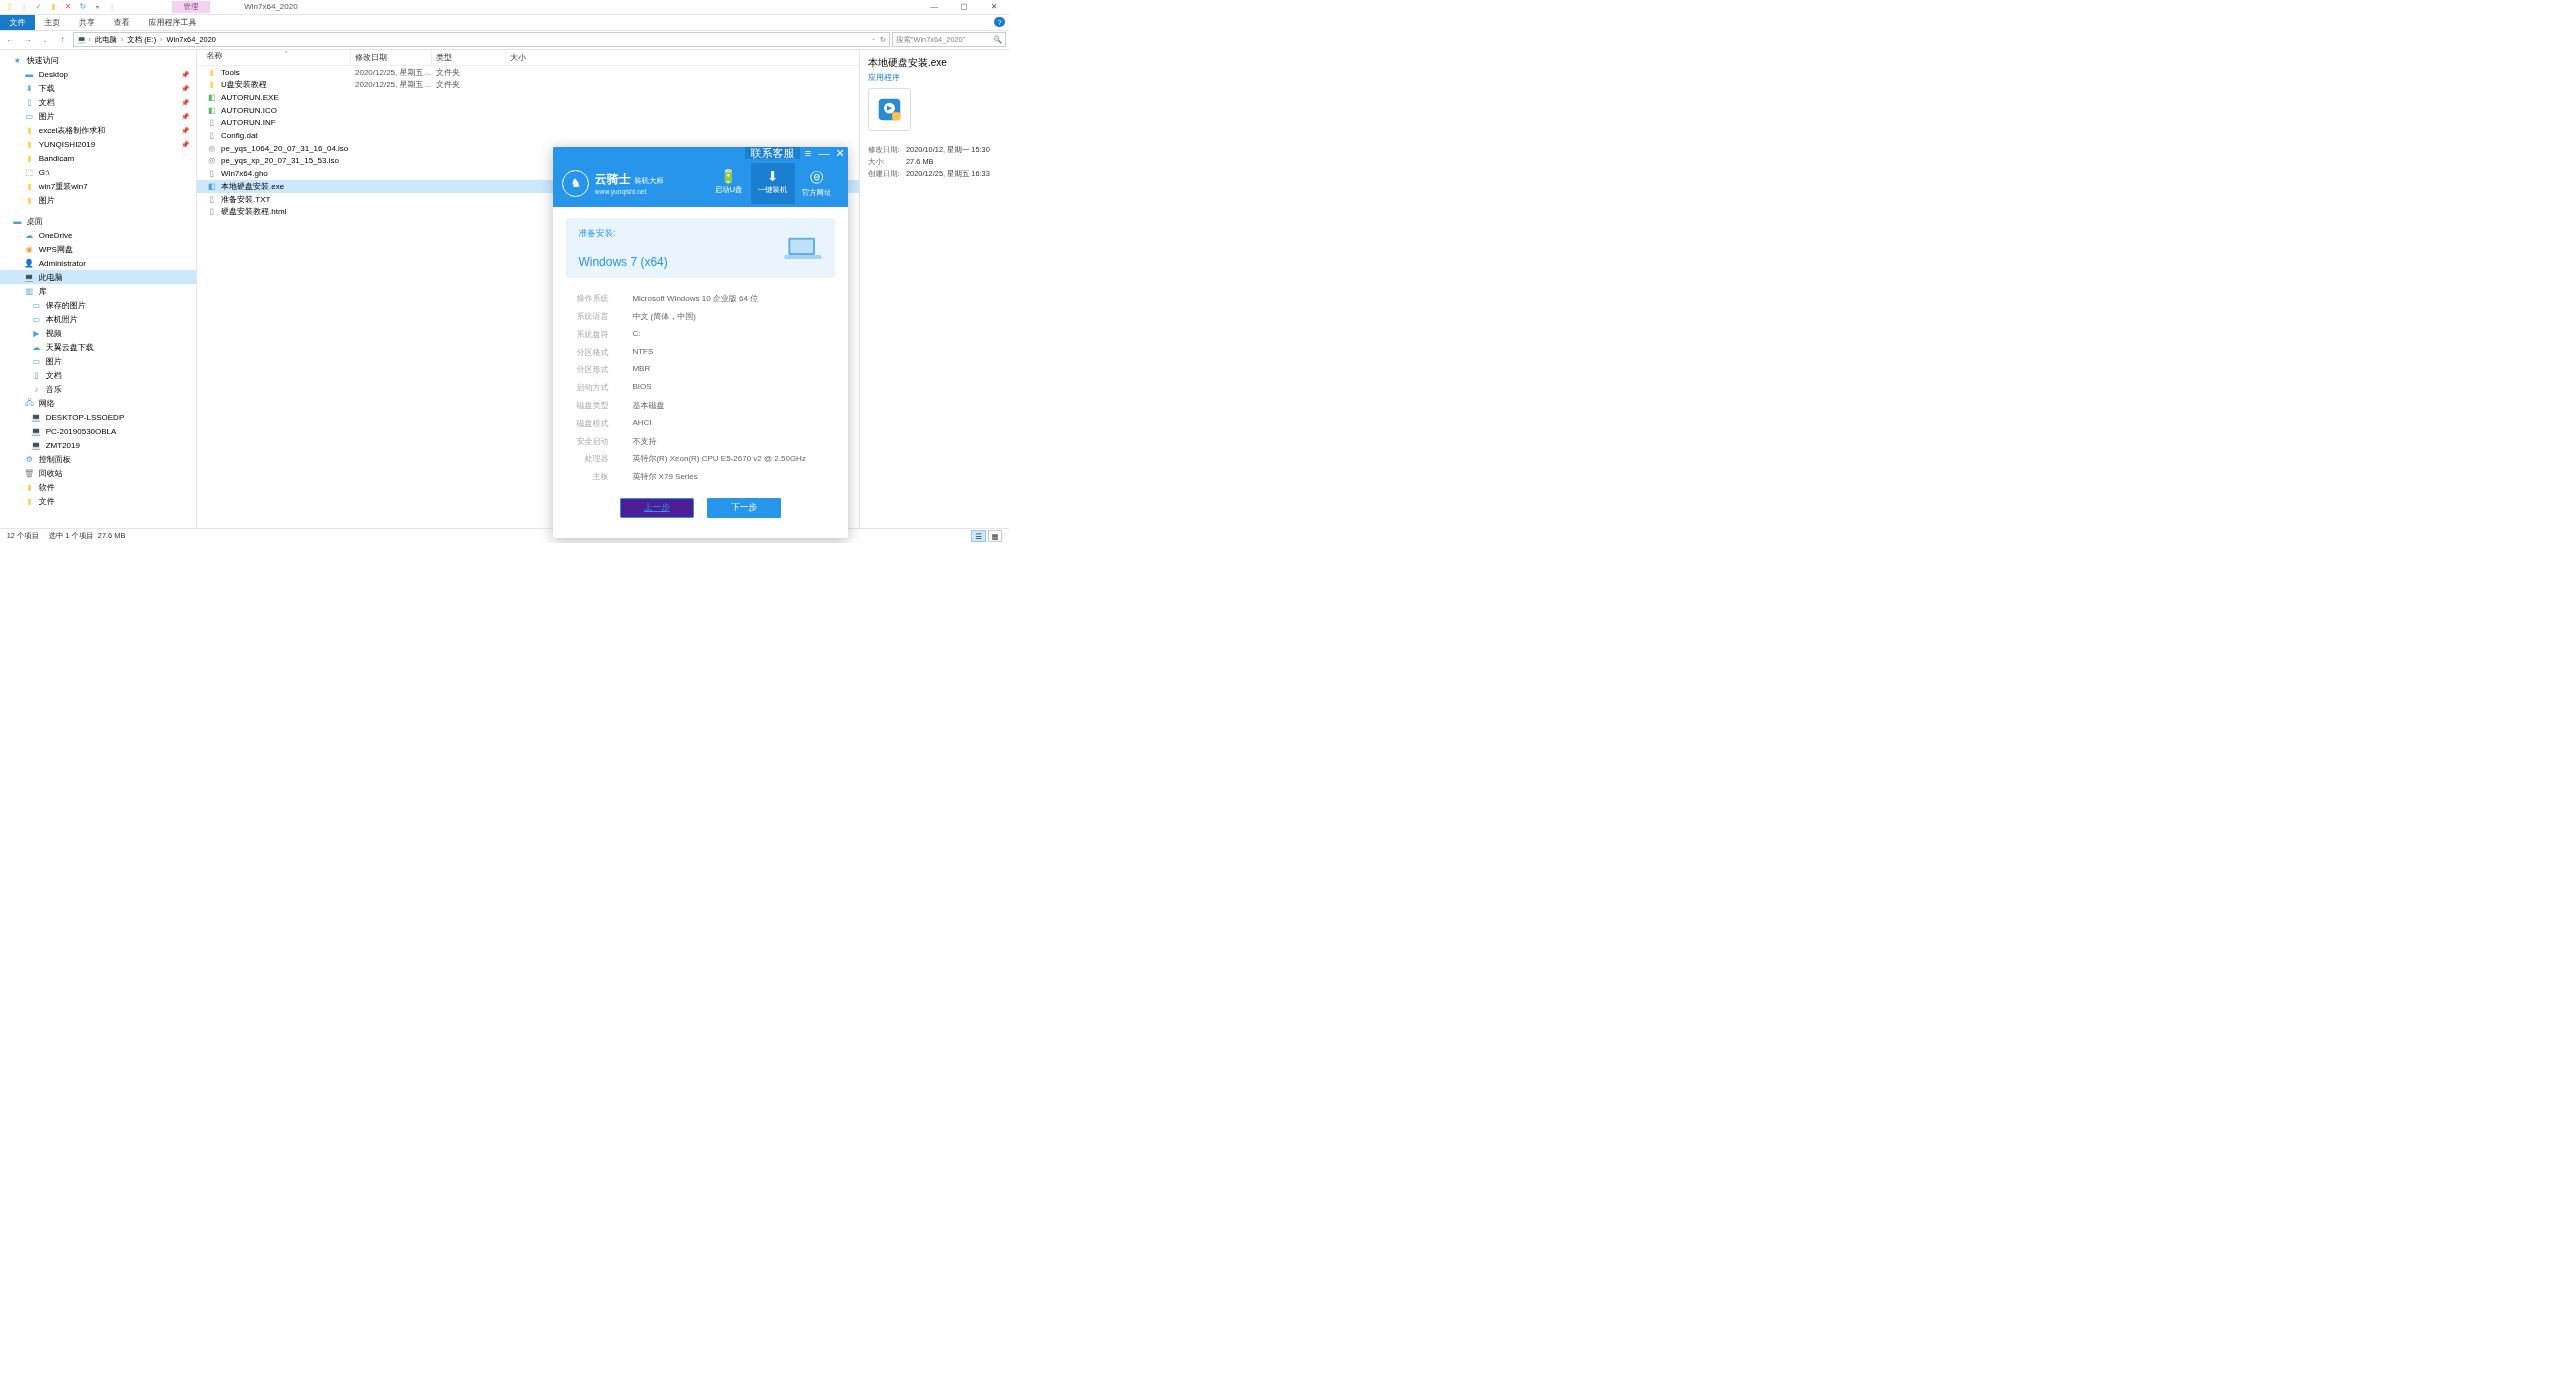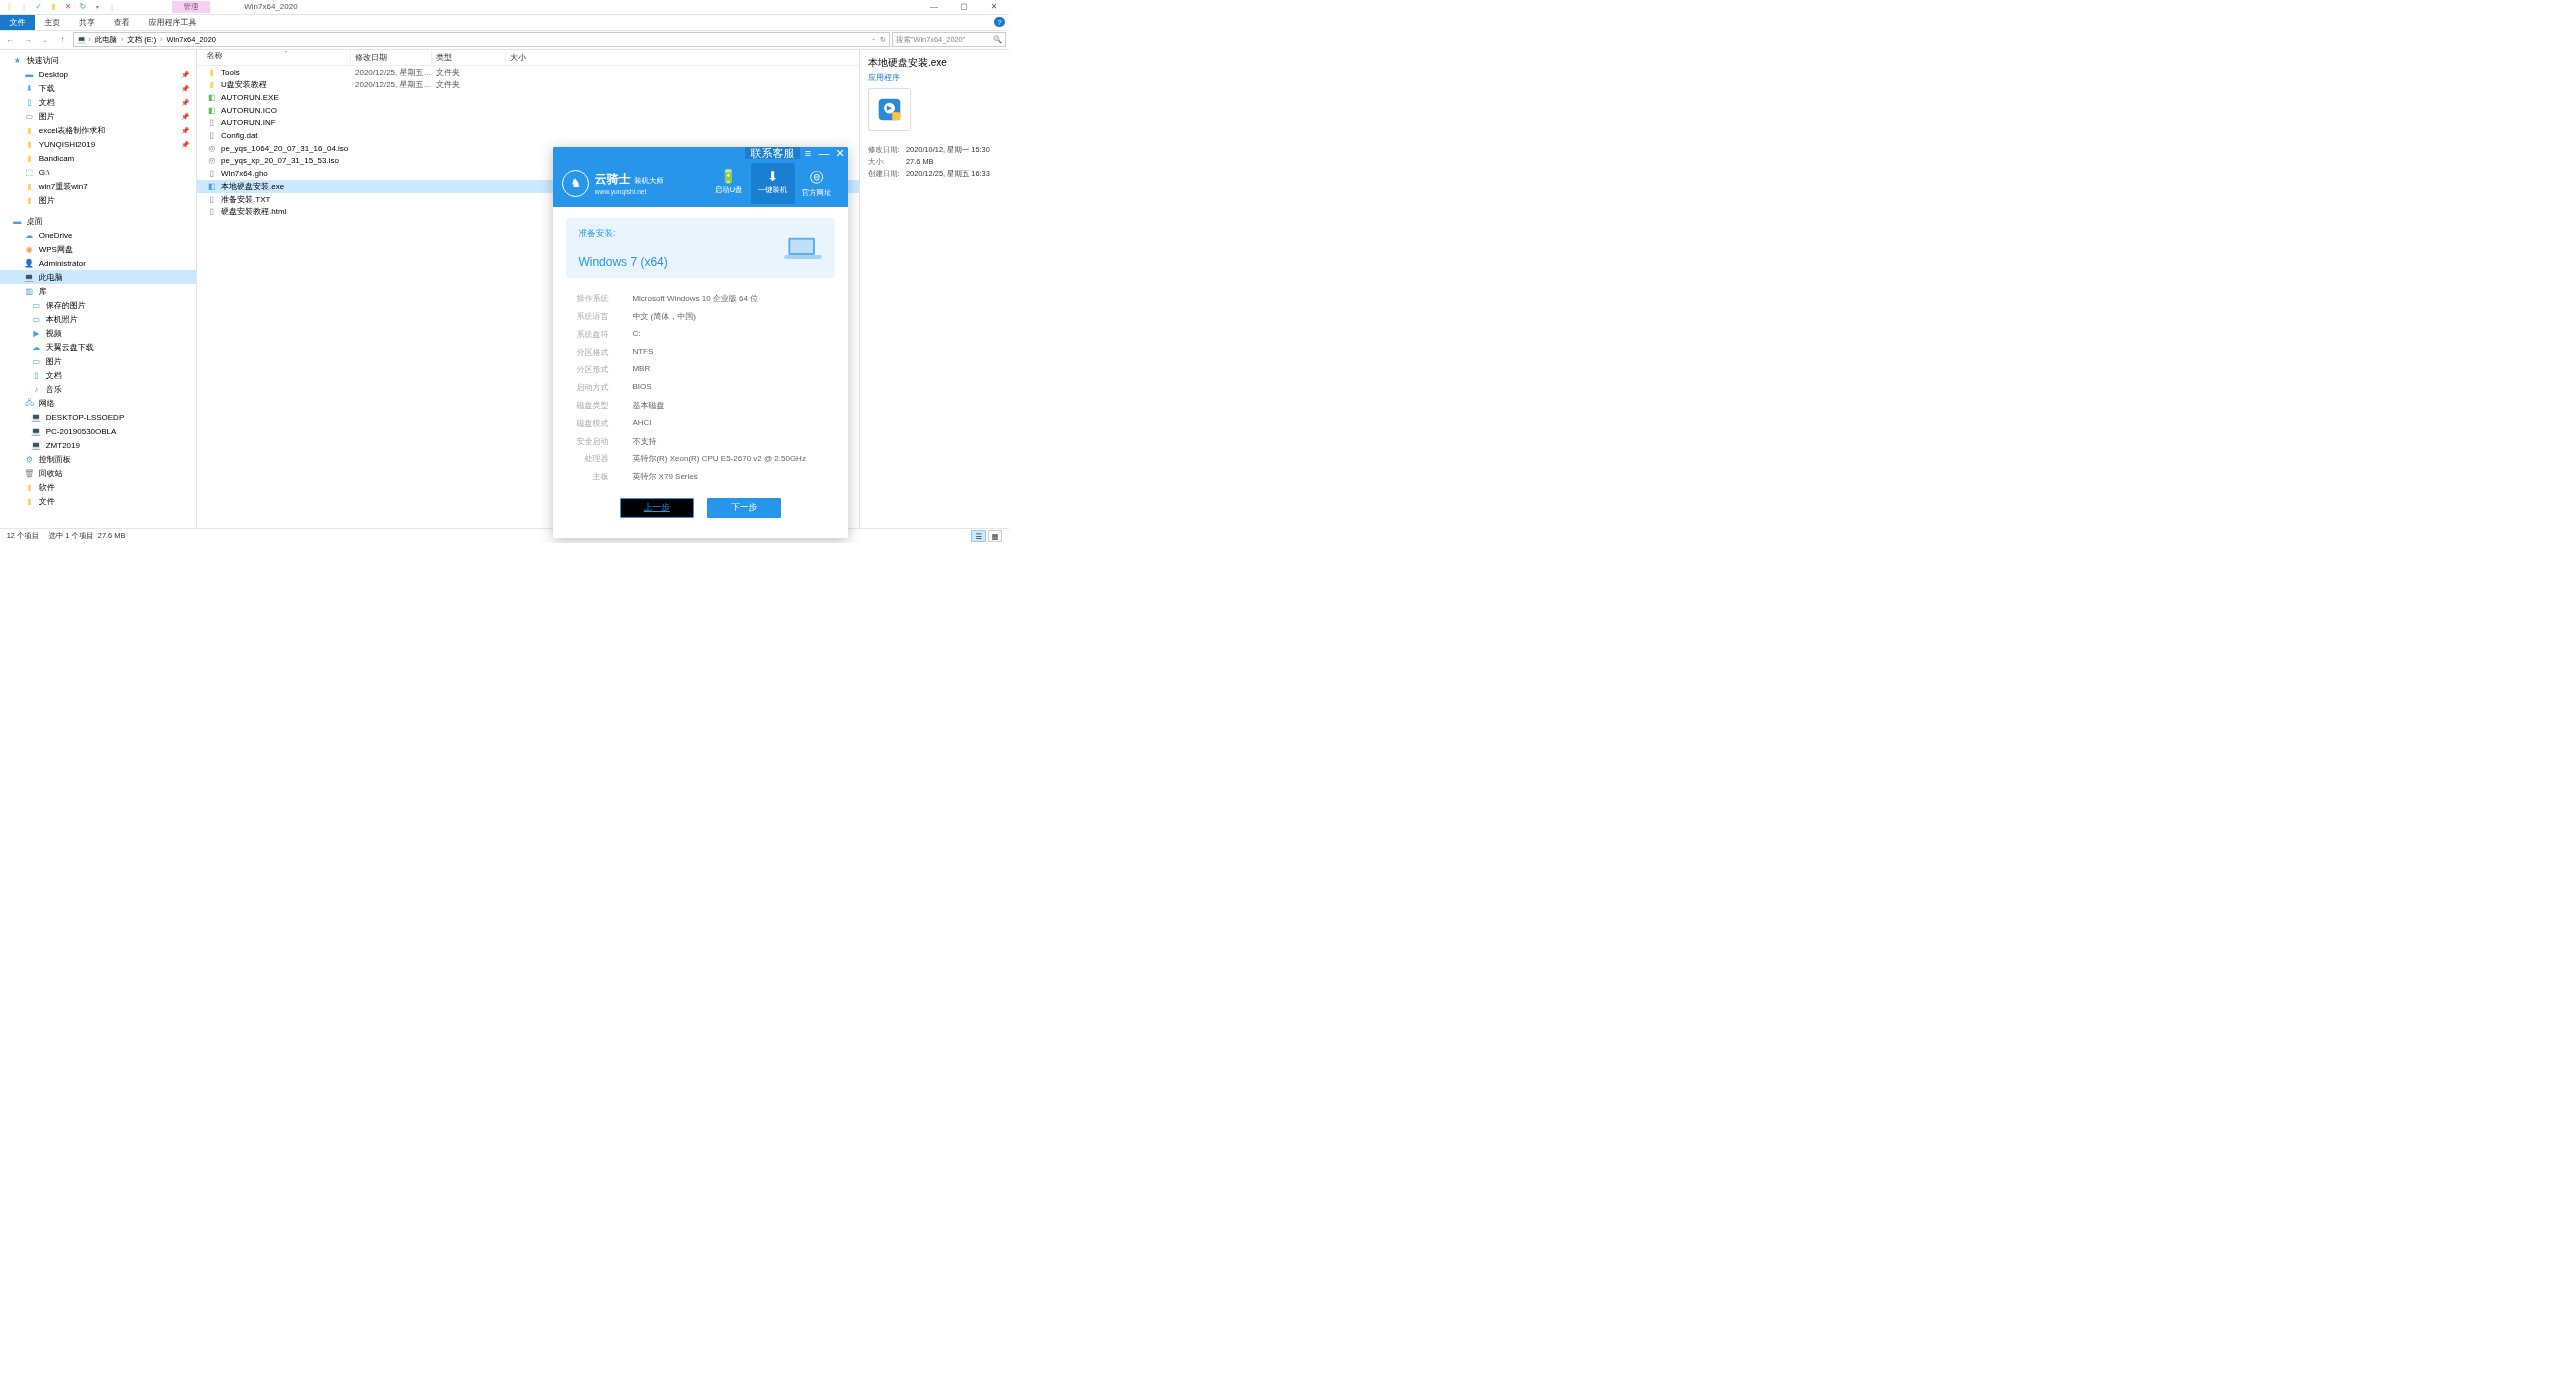--- a/index.html
+++ b/index.html
@@ -88,21 +88,21 @@
 .yqs-body { padding: 10.7px 13.4px 6.7px; }
 .yqs-prep { background: #eaf4fd; border-radius: 4px; padding: 9.4px 12px; display: flex; align-items: center; margin-bottom: 12px; }
 .yqs-prep-text .p1 { color: #2795ea; font-size: 8.7px; margin-bottom: 15px; }
 .yqs-prep-text .p2 { color: #2795ea; font-size: 12px; font-weight: 500; }
 .yqs-laptop { margin-left: auto; width: 40px; height: 27px; position: relative; }
 .yqs-info-row { display: flex; font-size: 8px; padding: 3.4px 0; }
 .yqs-info-label { width: 42px; color: #aaa; text-align: right; margin-right: 24px; }
 .yqs-info-val { color: #666; }
 .yqs-buttons { display: flex; justify-content: center; gap: 13.4px; padding: 12px 0 13.4px; }
 .yqs-btn { width: 74px; height: 20px; display: flex; align-items: center; justify-content: center; font-size: 8.7px; border-radius: 1.3px; }
-.yqs-btn.prev { border: 0.7px solid #2795ea; color: #2795ea; background: #000000; text-decoration: underline; }
+.yqs-btn.prev { border: 0.7px solid #2795ea; color: #2795ea; background: #4c1d95; text-decoration: underline; }
 .yqs-btn.next { background: #2795ea; color: #fff; }
 
 
 .ic-folder { color: #ffd55f; }
 .ic-blue { color: #4aa3df; }
 .ic-green { color: #5fb85f; }
 .ic-orange { color: #ff9838; }
 .ic-gray { color: #888; }
 .ic-red { color: #e55; }
 </style>

